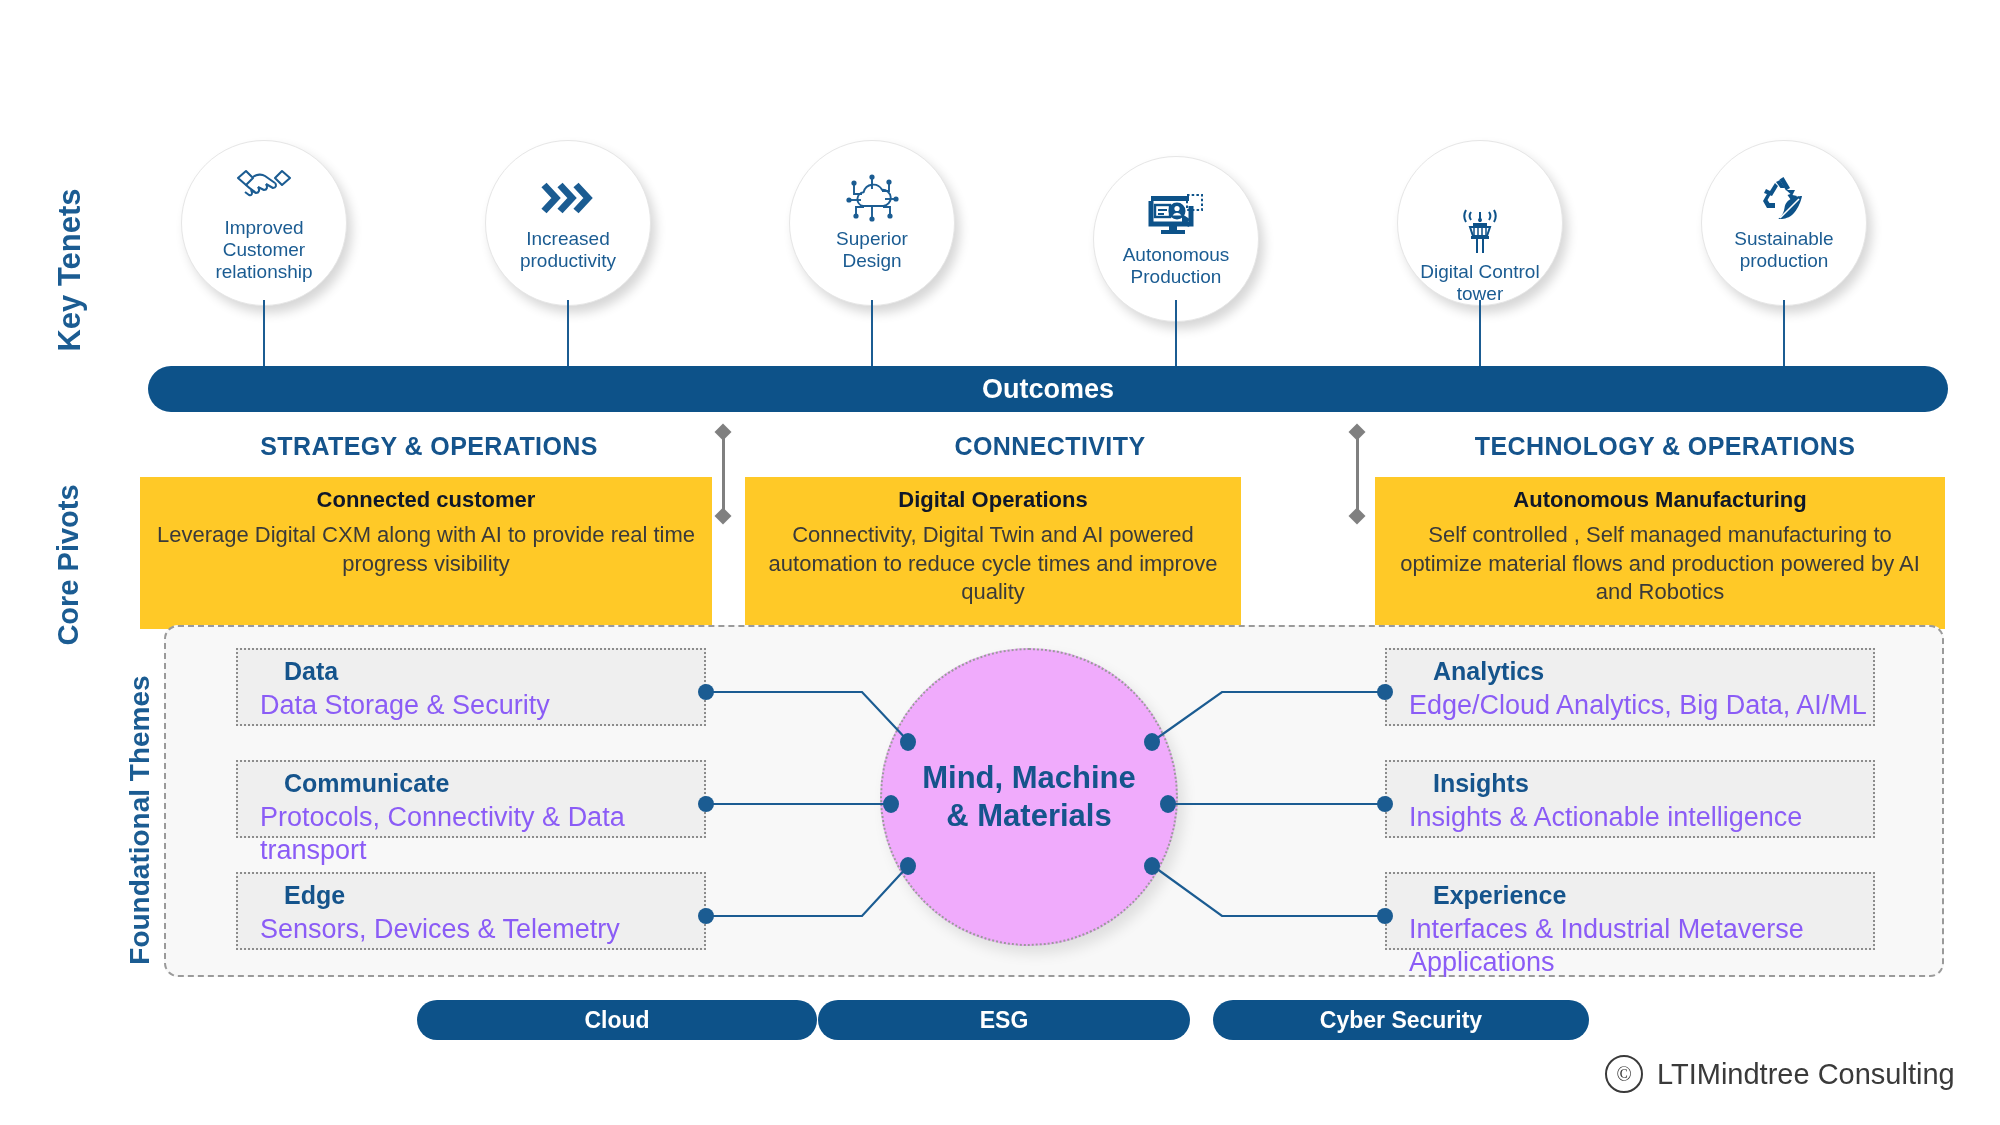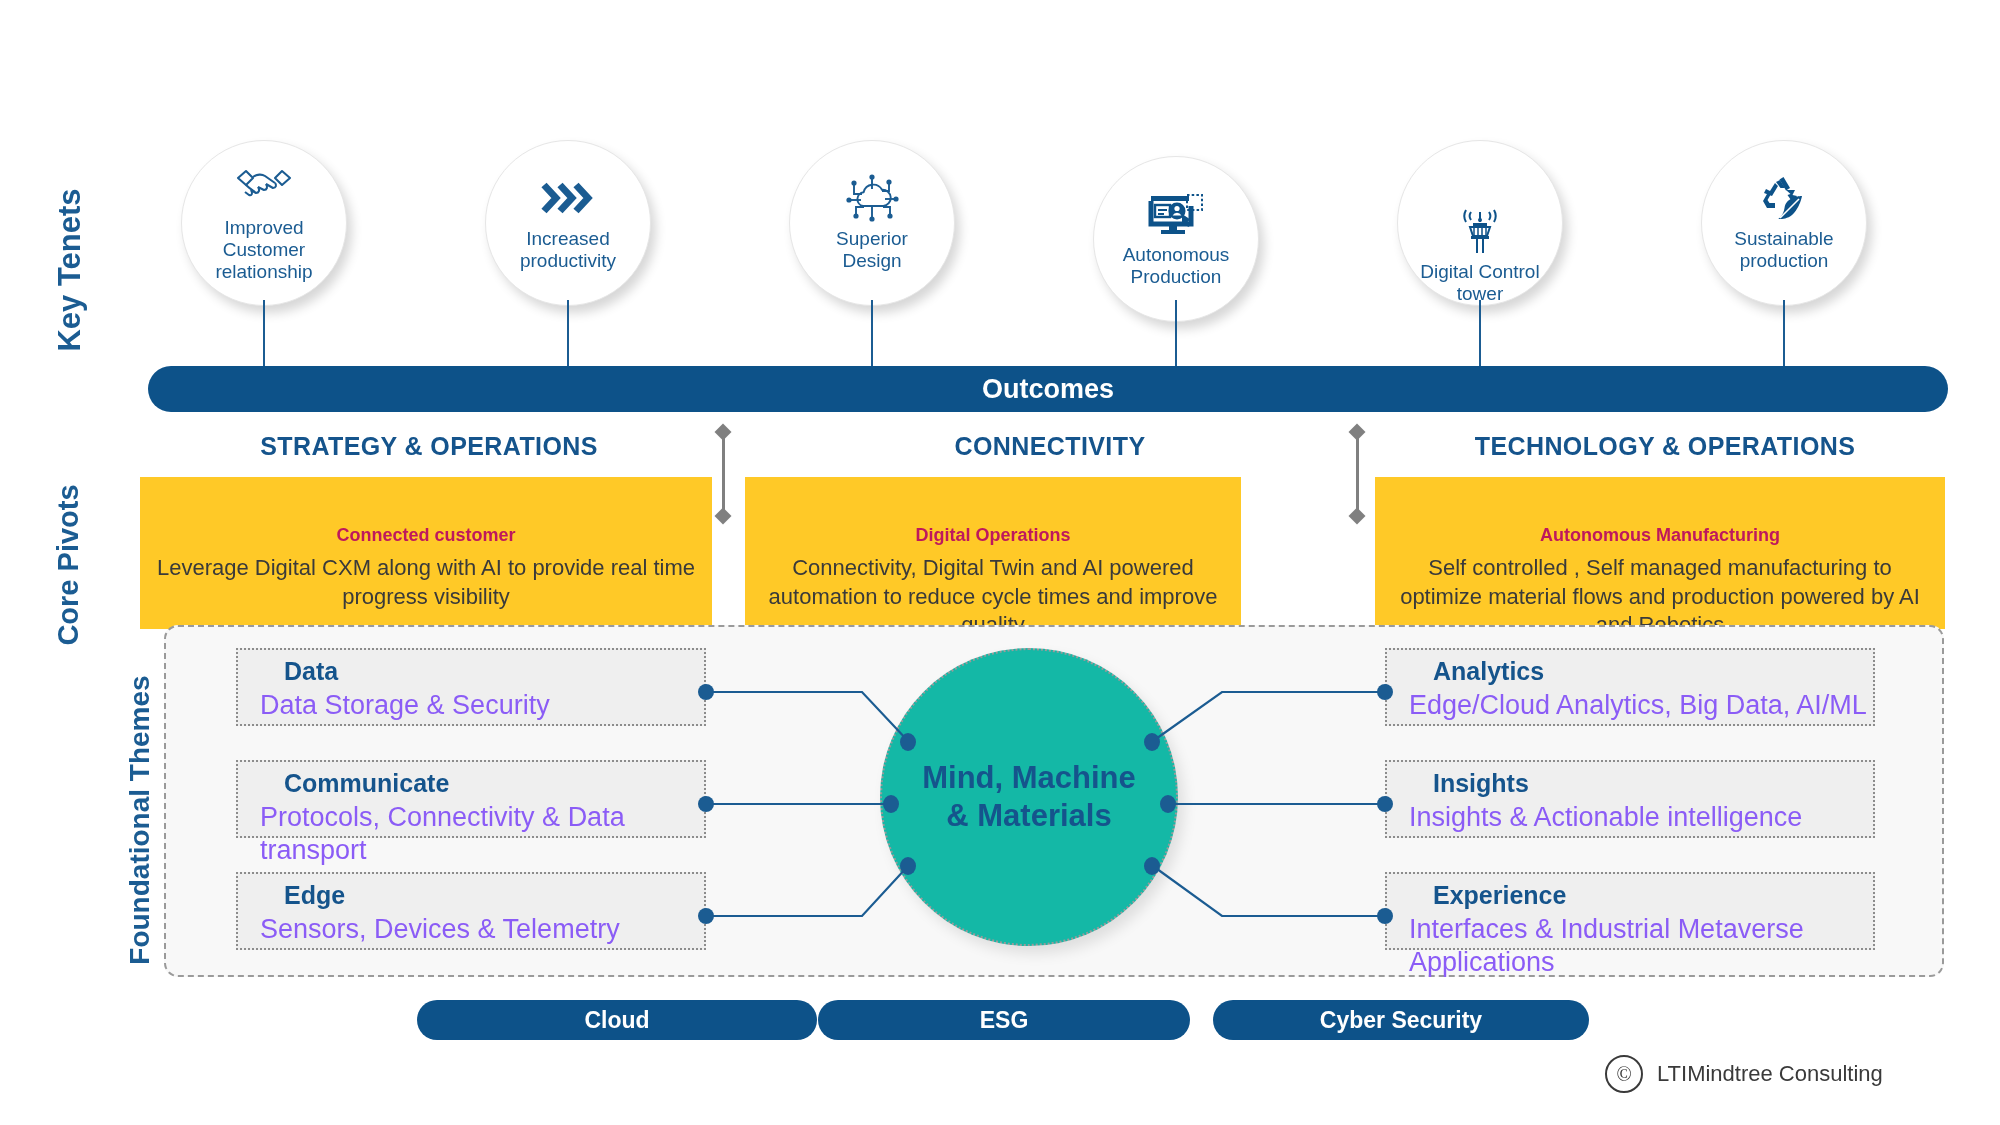--- a/index.html
+++ b/index.html
@@ -96,25 +96,24 @@
   
   .pivot {
     position: absolute;
     top: 477px; height: 152px;
     background: #ffc927;
     box-sizing: border-box;
     padding: 10px 16px 0 16px;
     text-align: center;
   }
   .pivot .ptitle {
-    color: #be185d;
-    font-size: 18px;
+    color: #0f172a;
+    font-size: 22px;
     font-weight: bold;
     margin-bottom: 8px;
-    margin-top: 38px;
   }
   .pivot .pdesc {
     color: #3a3a3a;
     font-size: 22px;
     line-height: 1.3;
   }
 
   
   .dbl-arrow { position: absolute; width: 18px; }
   .dbl-arrow .bar {
@@ -159,21 +158,21 @@
     line-height: 1.25;
     margin-top: 3px;
   }
 
   
   #center-circle {
     position: absolute;
     left: 880px; top: 648px;
     width: 298px; height: 298px;
     border-radius: 50%;
-    background: #14b8a6;
+    background: #f0abfc;
     border: 2px dotted #9a9a9a;
     box-shadow: 6px 8px 14px rgba(0,0,0,0.10);
     display:flex; align-items:center; justify-content:center;
     box-sizing: border-box;
   }
   #center-circle .cc-text {
     color: #15548c;
     font-size: 31px;
     font-weight: bold;
     text-align: center;
@@ -201,21 +200,21 @@
     left: 1605px; top: 1055px;
     display: flex; align-items: center; gap: 14px;
   }
   #footer .cmark {
     width: 34px; height: 34px; border-radius: 50%;
     border: 2px solid #3a3a3a;
     display:flex; align-items:center; justify-content:center;
     font-size: 20px; color: #3a3a3a;
     font-family: "Liberation Serif", serif;
   }
-  #footer .fname { color: #3a3a3a; font-size: 22px; }
+  #footer .fname { color: #3a3a3a; font-size: 29px; }
 </style>
 </head>
 <body>
 
 <div class="stage">
 
   <div class="row-label" id="key-tenets-label">Key Tenets</div>
   <div class="row-label" id="core-pivots-label">Core Pivots</div>
   <div class="row-label" id="foundational-label">Foundational Themes</div>
 

